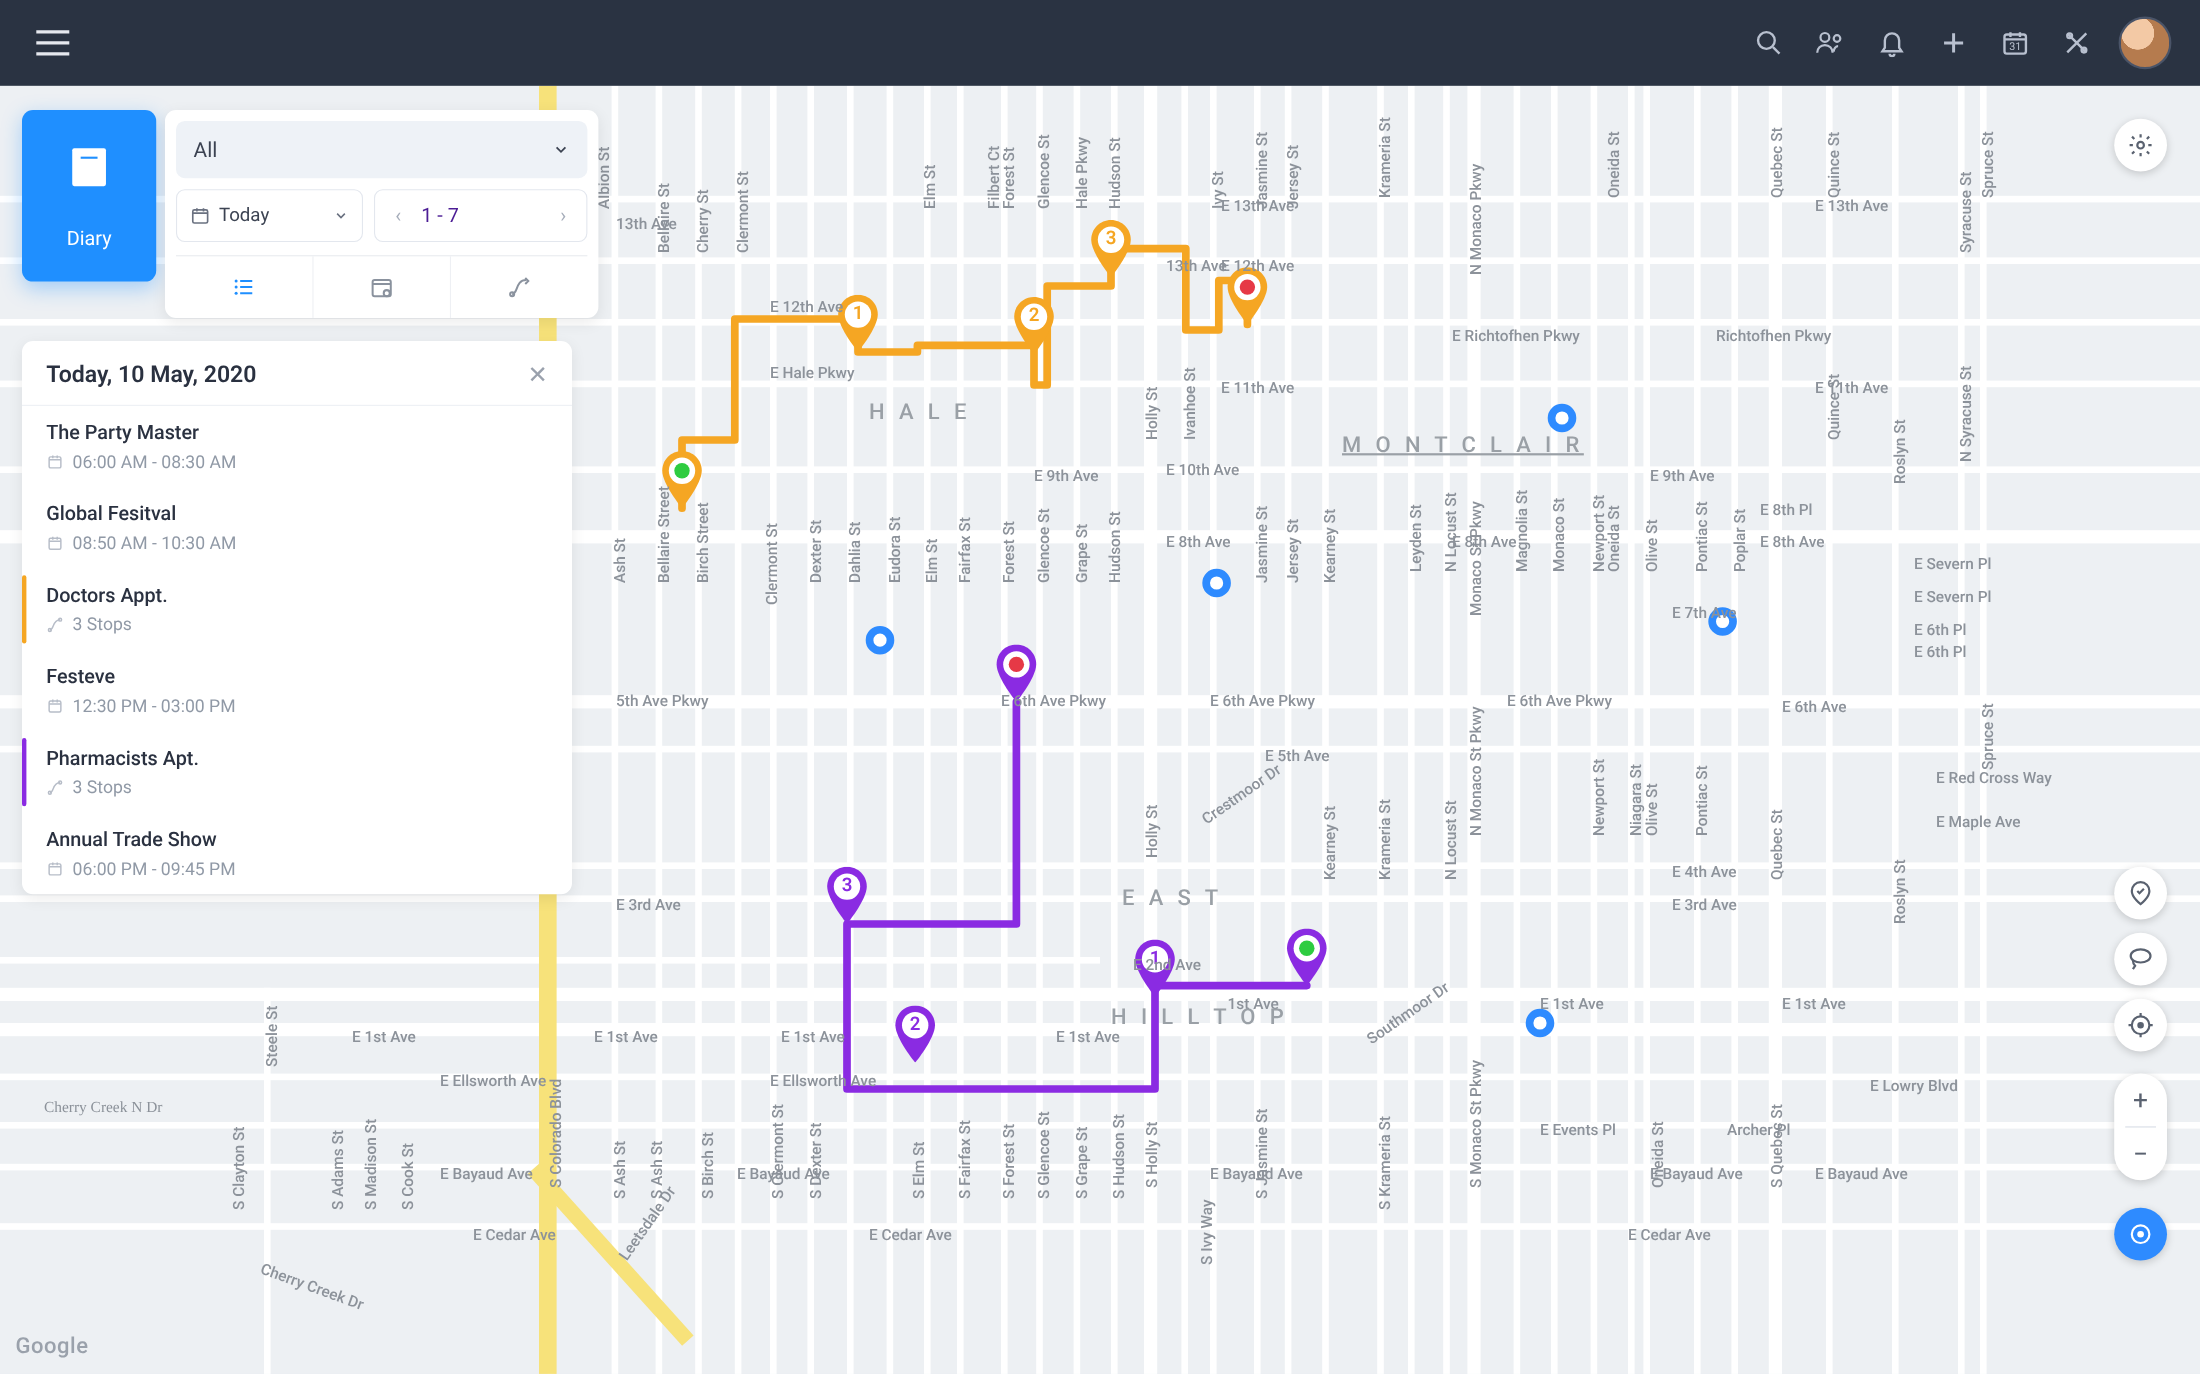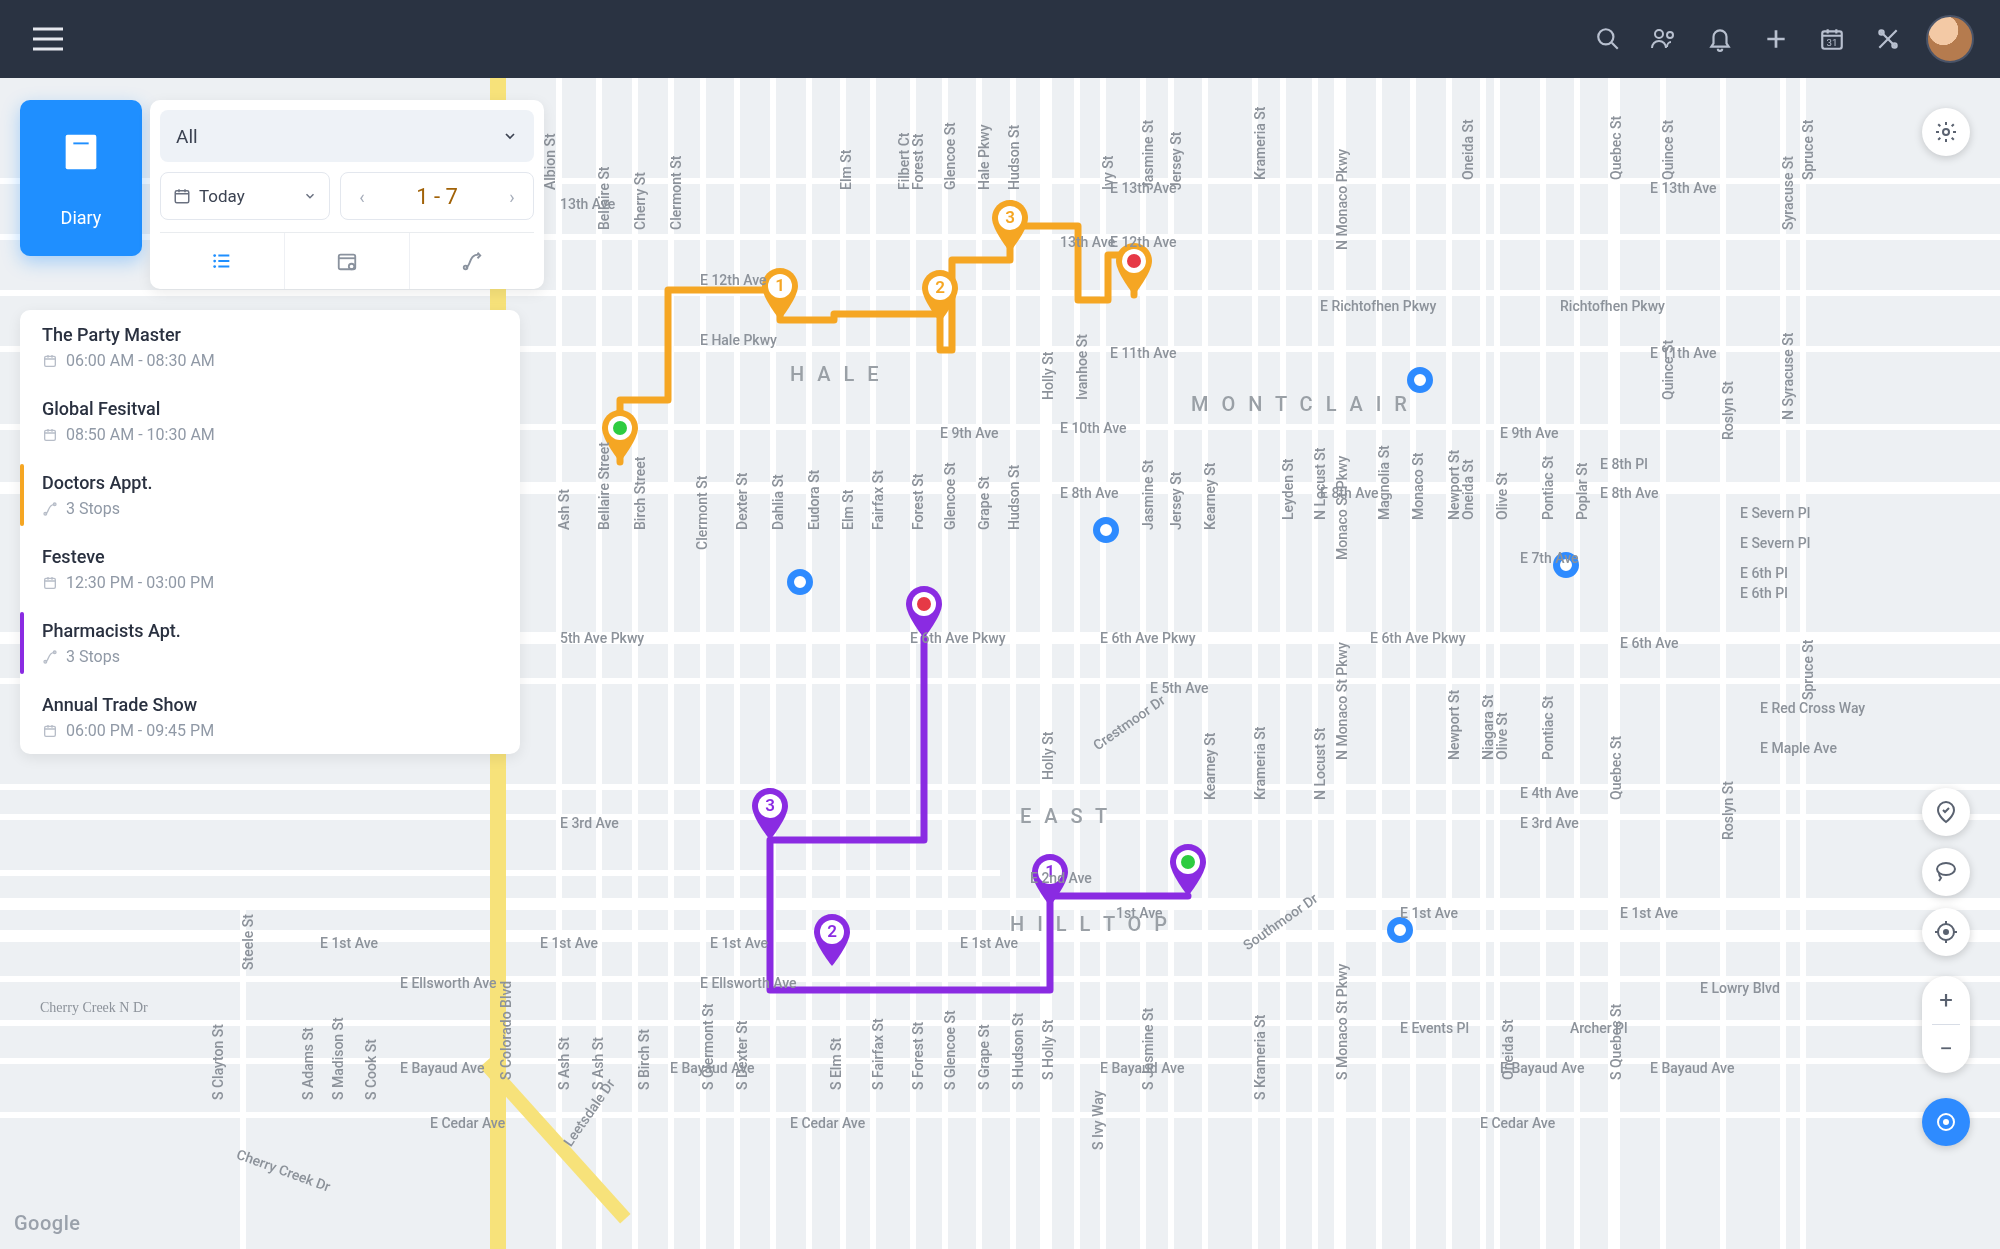--- a/index.html
+++ b/index.html
@@ -52,21 +52,21 @@
 
   
   .ctl-card { position:absolute; top:100px; left:150px; width:394px; background:#fff; border-radius:10px; box-shadow:0 4px 14px rgba(0,0,0,.08); padding:10px 10px 0 10px; z-index:60; }
   .dd { height:52px; background:#eef2f7; border-radius:8px; display:flex; align-items:center; padding:0 16px; font-size:19px; color:#3c4352; cursor:pointer; justify-content:space-between; }
   .dd svg { stroke:#3c4352; }
   .row2 { display:flex; gap:10px; margin-top:10px; }
   .seg { height:48px; border:1px solid #e3e7ee; border-radius:8px; display:flex; align-items:center; }
   .seg.today { flex:0 0 170px; padding:0 12px; justify-content:space-between; cursor:pointer; font-size:17px; color:#3c4352;}
   .seg.range { flex:1; display:flex; }
   .seg.range .nav { width:42px; display:flex; align-items:center; justify-content:center; cursor:pointer; color:#a6adba; font-size:18px;}
-  .seg.range .val { flex:1; text-align:center; font-size:22px; color:#a16207; }
+  .seg.range .val { flex:1; text-align:left; font-size:18px; color:#4c1d95; }
   .tabs { display:flex; margin-top:12px; border-top:1px solid #e9ecef; }
   .tabs .tab { flex:1; height:56px; display:flex; align-items:center; justify-content:center; cursor:pointer; }
   .tabs .tab svg { stroke:#8a929e; fill:none; stroke-width:2; }
   .tabs .tab.active svg { stroke:#1f8fff; }
   .tabs .tab + .tab { border-left:1px solid #eef0f4; }
 
   
   .events { position:absolute; top:310px; left:20px; width:500px; background:#fff; border-radius:10px; box-shadow:0 4px 14px rgba(0,0,0,.08); z-index:60; }
   .events .hdr { display:flex; align-items:center; justify-content:space-between; padding:18px 22px 14px 22px; border-bottom:1px solid #edf0f4;}
   .events .hdr h3 { margin:0; font-size:21px; font-weight:600; color:#2a3140; }
@@ -421,21 +421,21 @@
       <span class="slabel" style="left: 828px; top: 1012px; transform: rotate(-90deg); transform-origin: 0px 0px;">S Elm St</span>
       <span class="slabel" style="left: 870px; top: 1012px; transform: rotate(-90deg); transform-origin: 0px 0px;">S Fairfax St</span>
       <span class="slabel" style="left: 910px; top: 1012px; transform: rotate(-90deg); transform-origin: 0px 0px;">S Forest St</span>
       <span class="slabel" style="left: 942px; top: 1012px; transform: rotate(-90deg); transform-origin: 0px 0px;">S Glencoe St</span>
       <span class="slabel" style="left: 976px; top: 1012px; transform: rotate(-90deg); transform-origin: 0px 0px;">S Grape St</span>
       <span class="slabel" style="left: 1010px; top: 1012px; transform: rotate(-90deg); transform-origin: 0px 0px;">S Hudson St</span>
       <span class="slabel" style="left: 1140px; top: 1012px; transform: rotate(-90deg); transform-origin: 0px 0px;">S Jasmine St</span>
       <span class="slabel" style="left: 1090px; top: 1072px; transform: rotate(-90deg); transform-origin: 0px 0px;">S Ivy Way</span>
       <span class="slabel" style="left: 240px; top: 1068px; transform: rotate(20deg); transform-origin: 0px 0px;">Cherry Creek Dr</span>
       <span class="nlabel" style="left: 790px; top: 284px;">H A L E</span>
-      <span class="nlabel" style="left: 1191px; top: 314px;">M O N T C L A I R</span>
+      <span class="nlabel" style="left: 1220px; top: 314px; text-decoration: underline;">M O N T C L A I R</span>
       <span class="nlabel" style="left: 1020px; top: 726px;">E A S T</span>
       <span class="nlabel" style="left: 1010px; top: 834px;">H I L L T O P</span>
     </div>
 
   <div class="rctl" style="top:30px">
     <svg width="24" height="24" viewBox="0 0 24 24">
         <circle cx="12" cy="12" r="3"></circle>
         <path d="M12 2v3M12 19v3M4.2 4.2l2.1 2.1M17.7 17.7l2.1 2.1M2 12h3M19 12h3M4.2 19.8l2.1-2.1M17.7 6.3l2.1-2.1"></path>
       </svg>
   </div>
@@ -528,20 +528,24 @@
         <svg width="22" height="22" viewBox="0 0 24 24">
           <path d="M5 19c6 0 3-14 14-14"></path>
           <circle cx="5" cy="19" r="2"></circle>
           <path d="M18 3l3 3-3 3"></path>
         </svg>
       </div>
   </div>
 </div>
 
 <div class="events">
+  <div class="hdr">
+    <h3>Today, 10 May, 2020</h3>
+    <span class="x">✕</span>
+  </div>
   <div id="events-list">
       <div class="ev">
         <span class="t">The Party Master</span>
         <span class="meta">
           <svg width="16" height="16" viewBox="0 0 24 24">
             <rect x="4" y="5" width="16" height="15" rx="2"></rect>
             <path d="M4 9h16M9 3v4M15 3v4"></path>
           </svg>
           <span>06:00 AM - 08:30 AM</span>
         </span>

